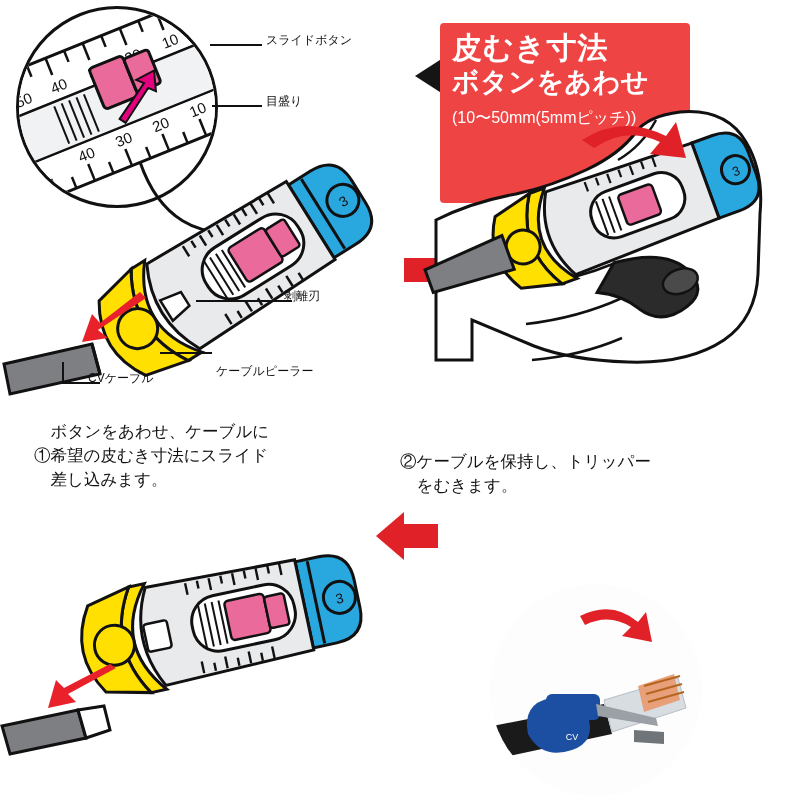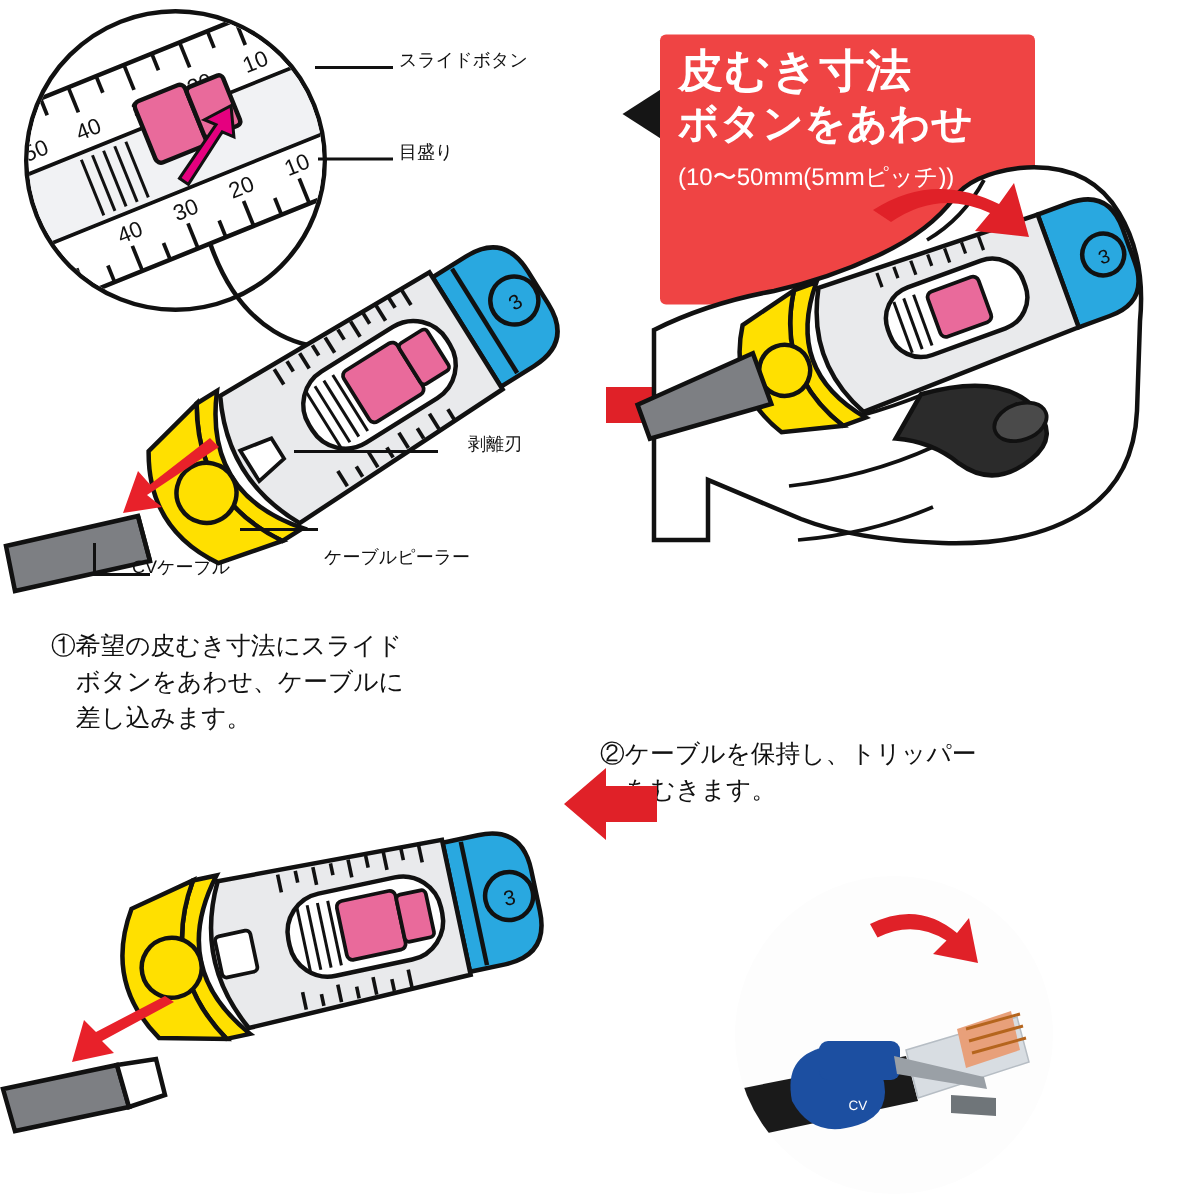--- a/index.html
+++ b/index.html
@@ -192,32 +192,32 @@
   <svg class="abs" style="left:0px;top:330px;" width="140" height="90">
     <path d="M4 34 L92 14 L100 44 L10 64 Z" fill="#7d7f83" stroke="#111" stroke-width="3"></path>
     <path d="M92 14 L100 44" stroke="#111" stroke-width="3" fill="none"></path>
   </svg>
 
   <svg class="abs" style="left:80px;top:292px;" width="80" height="60">
     <path d="M66 6 L18 38 L28 46 L2 50 L12 22 L20 31 L60 0 Z" class="arrow-red"></path>
   </svg>
 
   <div class="abs ln" style="left:196px;top:300px;width:96px;height:2px;"></div>
-  <div class="abs lbl" style="left:312px;top:289px;">剥離刃</div>
+  <div class="abs lbl" style="left:284px;top:289px;">剥離刃</div>
 
   <div class="abs ln" style="left:160px;top:352px;width:52px;height:2px;"></div>
   <div class="abs lbl" style="left:216px;top:341px;margin-top:23px;">ケーブルピーラー</div>
 
   <div class="abs ln" style="left:62px;top:382px;width:38px;height:2px;"></div>
   <div class="abs ln" style="left:62px;top:362px;width:2px;height:22px;"></div>
   <div class="abs lbl" style="left:88px;top:371px;">CVケーブル</div>
 
   <div class="abs step" style="left:34px;top:420px;width:360px;">
+    <div>　ボタンをあわせ、ケーブルに</div>
     <div>①希望の皮むき寸法にスライド</div>
-    <div>　ボタンをあわせ、ケーブルに</div>
     <div>　差し込みます。</div>
   </div>
 
   <svg class="abs" style="left:404px;top:246px;" width="64" height="52">
     <path d="M0 12 L34 12 L34 0 L62 24 L34 48 L34 36 L0 36 Z" class="arrow-dark"></path>
   </svg>
 
   <svg class="abs" style="left:470px;top:110px;" width="330" height="300">
 
     <path d="M210 2 q46 -4 66 30 q18 30 14 72 l-2 60 q-2 44 -34 66 q-36 24 -96 22 q-58 -2 -94 -16 l-62 -26 l0 40 l-36 0 l0 -140 q36 -18 80 -26 q36 -8 70 -24 q34 -16 50 -38 q12 -16 44 -20 z" fill="#ffffff" stroke="#111" stroke-width="3"></path>
@@ -254,21 +254,21 @@
 
       <path d="M-40 92 L44 86 L44 122 L-40 116 Z" fill="#7d7f83" stroke="#111" stroke-width="3"></path>
 
       <path d="M140 150 q54 4 68 34 q10 24 -14 32 q-30 10 -46 -14 q-12 -20 -34 -30 z" fill="#2b2b2b" stroke="#111" stroke-width="3"></path>
       <ellipse cx="196" cy="190" rx="18" ry="12" fill="#4a4a4a" stroke="#111" stroke-width="2.5"></ellipse>
     </g>
 
     <path d="M112 22 q40 -26 84 -4 l10 -14 l10 36 l-36 -4 l10 -12 q-34 -16 -66 6 z" fill="#e02128" stroke="none" transform="translate(0,8)"></path>
   </svg>
 
-  <div class="abs step" style="left:400px;top:492px;width:380px;">
+  <div class="abs step" style="left:400px;top:450px;width:380px;">
     <div>②ケーブルを保持し、トリッパー</div>
     <div>　をむきます。</div>
   </div>
 
   <svg class="abs" style="left:376px;top:510px;" width="64" height="52">
     <path d="M62 14 L28 14 L28 2 L0 26 L28 50 L28 38 L62 38 Z" class="arrow-dark"></path>
   </svg>
 
   <svg class="abs" style="left:70px;top:520px;" width="330" height="230">
     <g transform="rotate(-12 165 120)">

